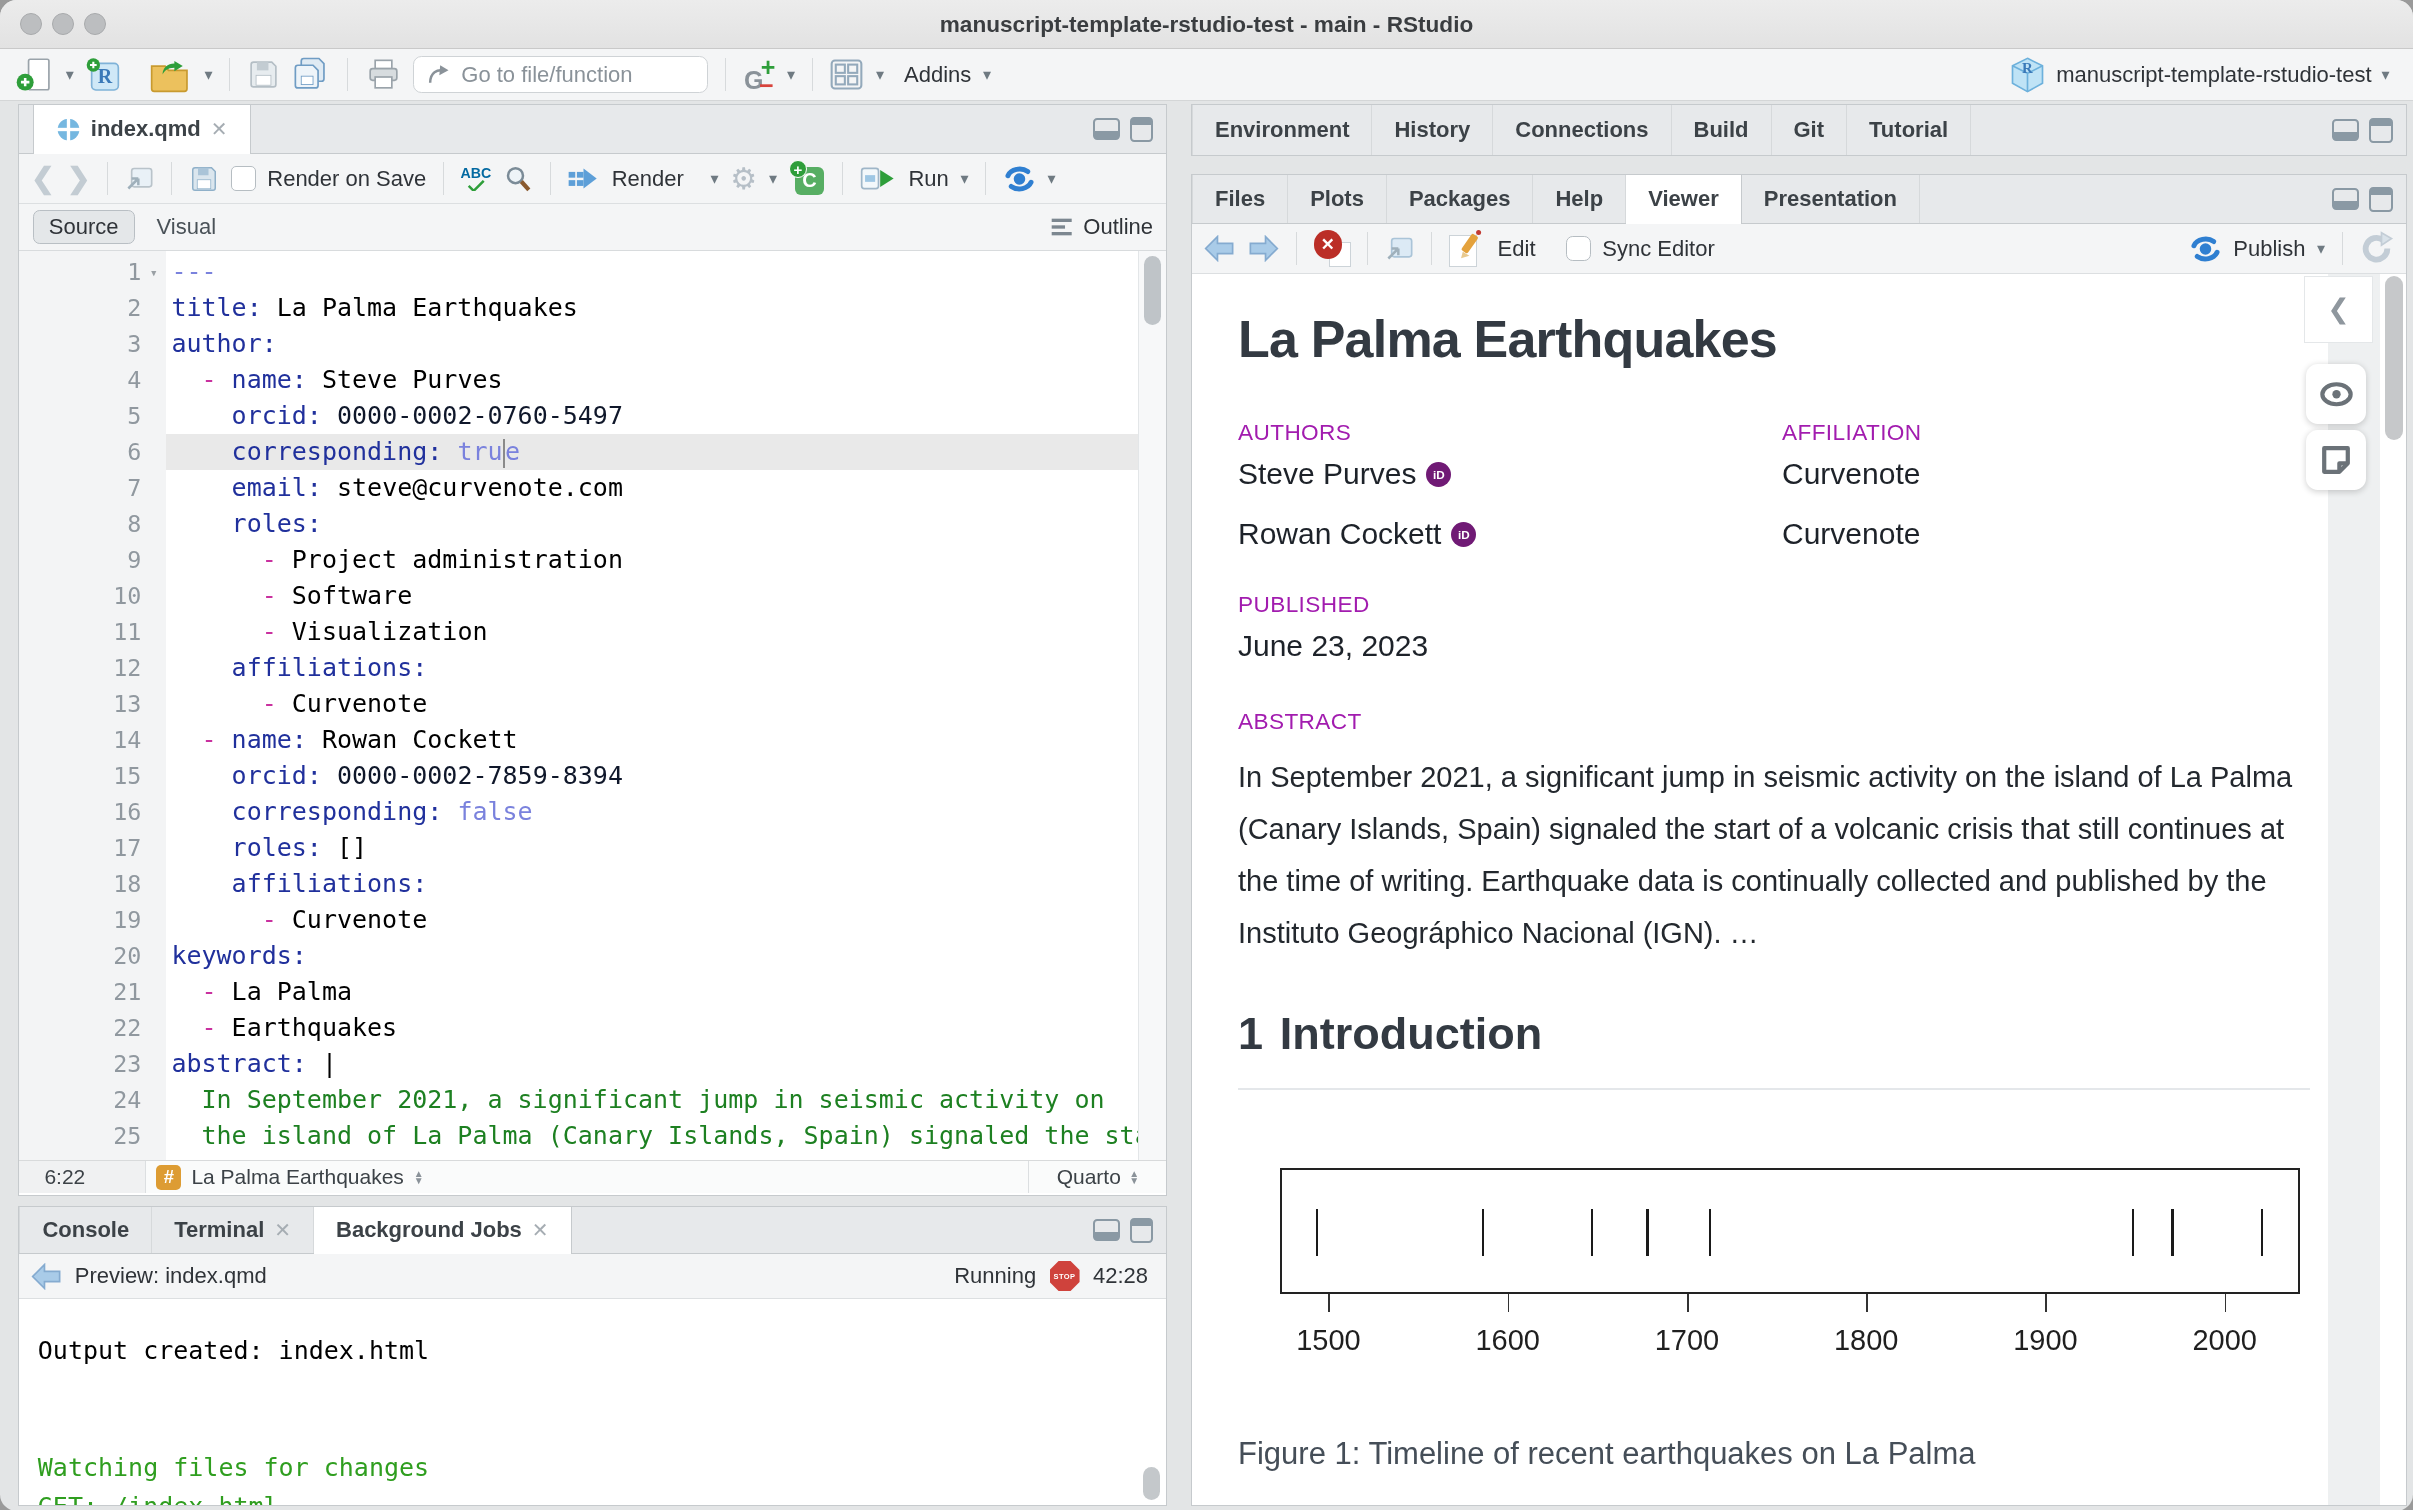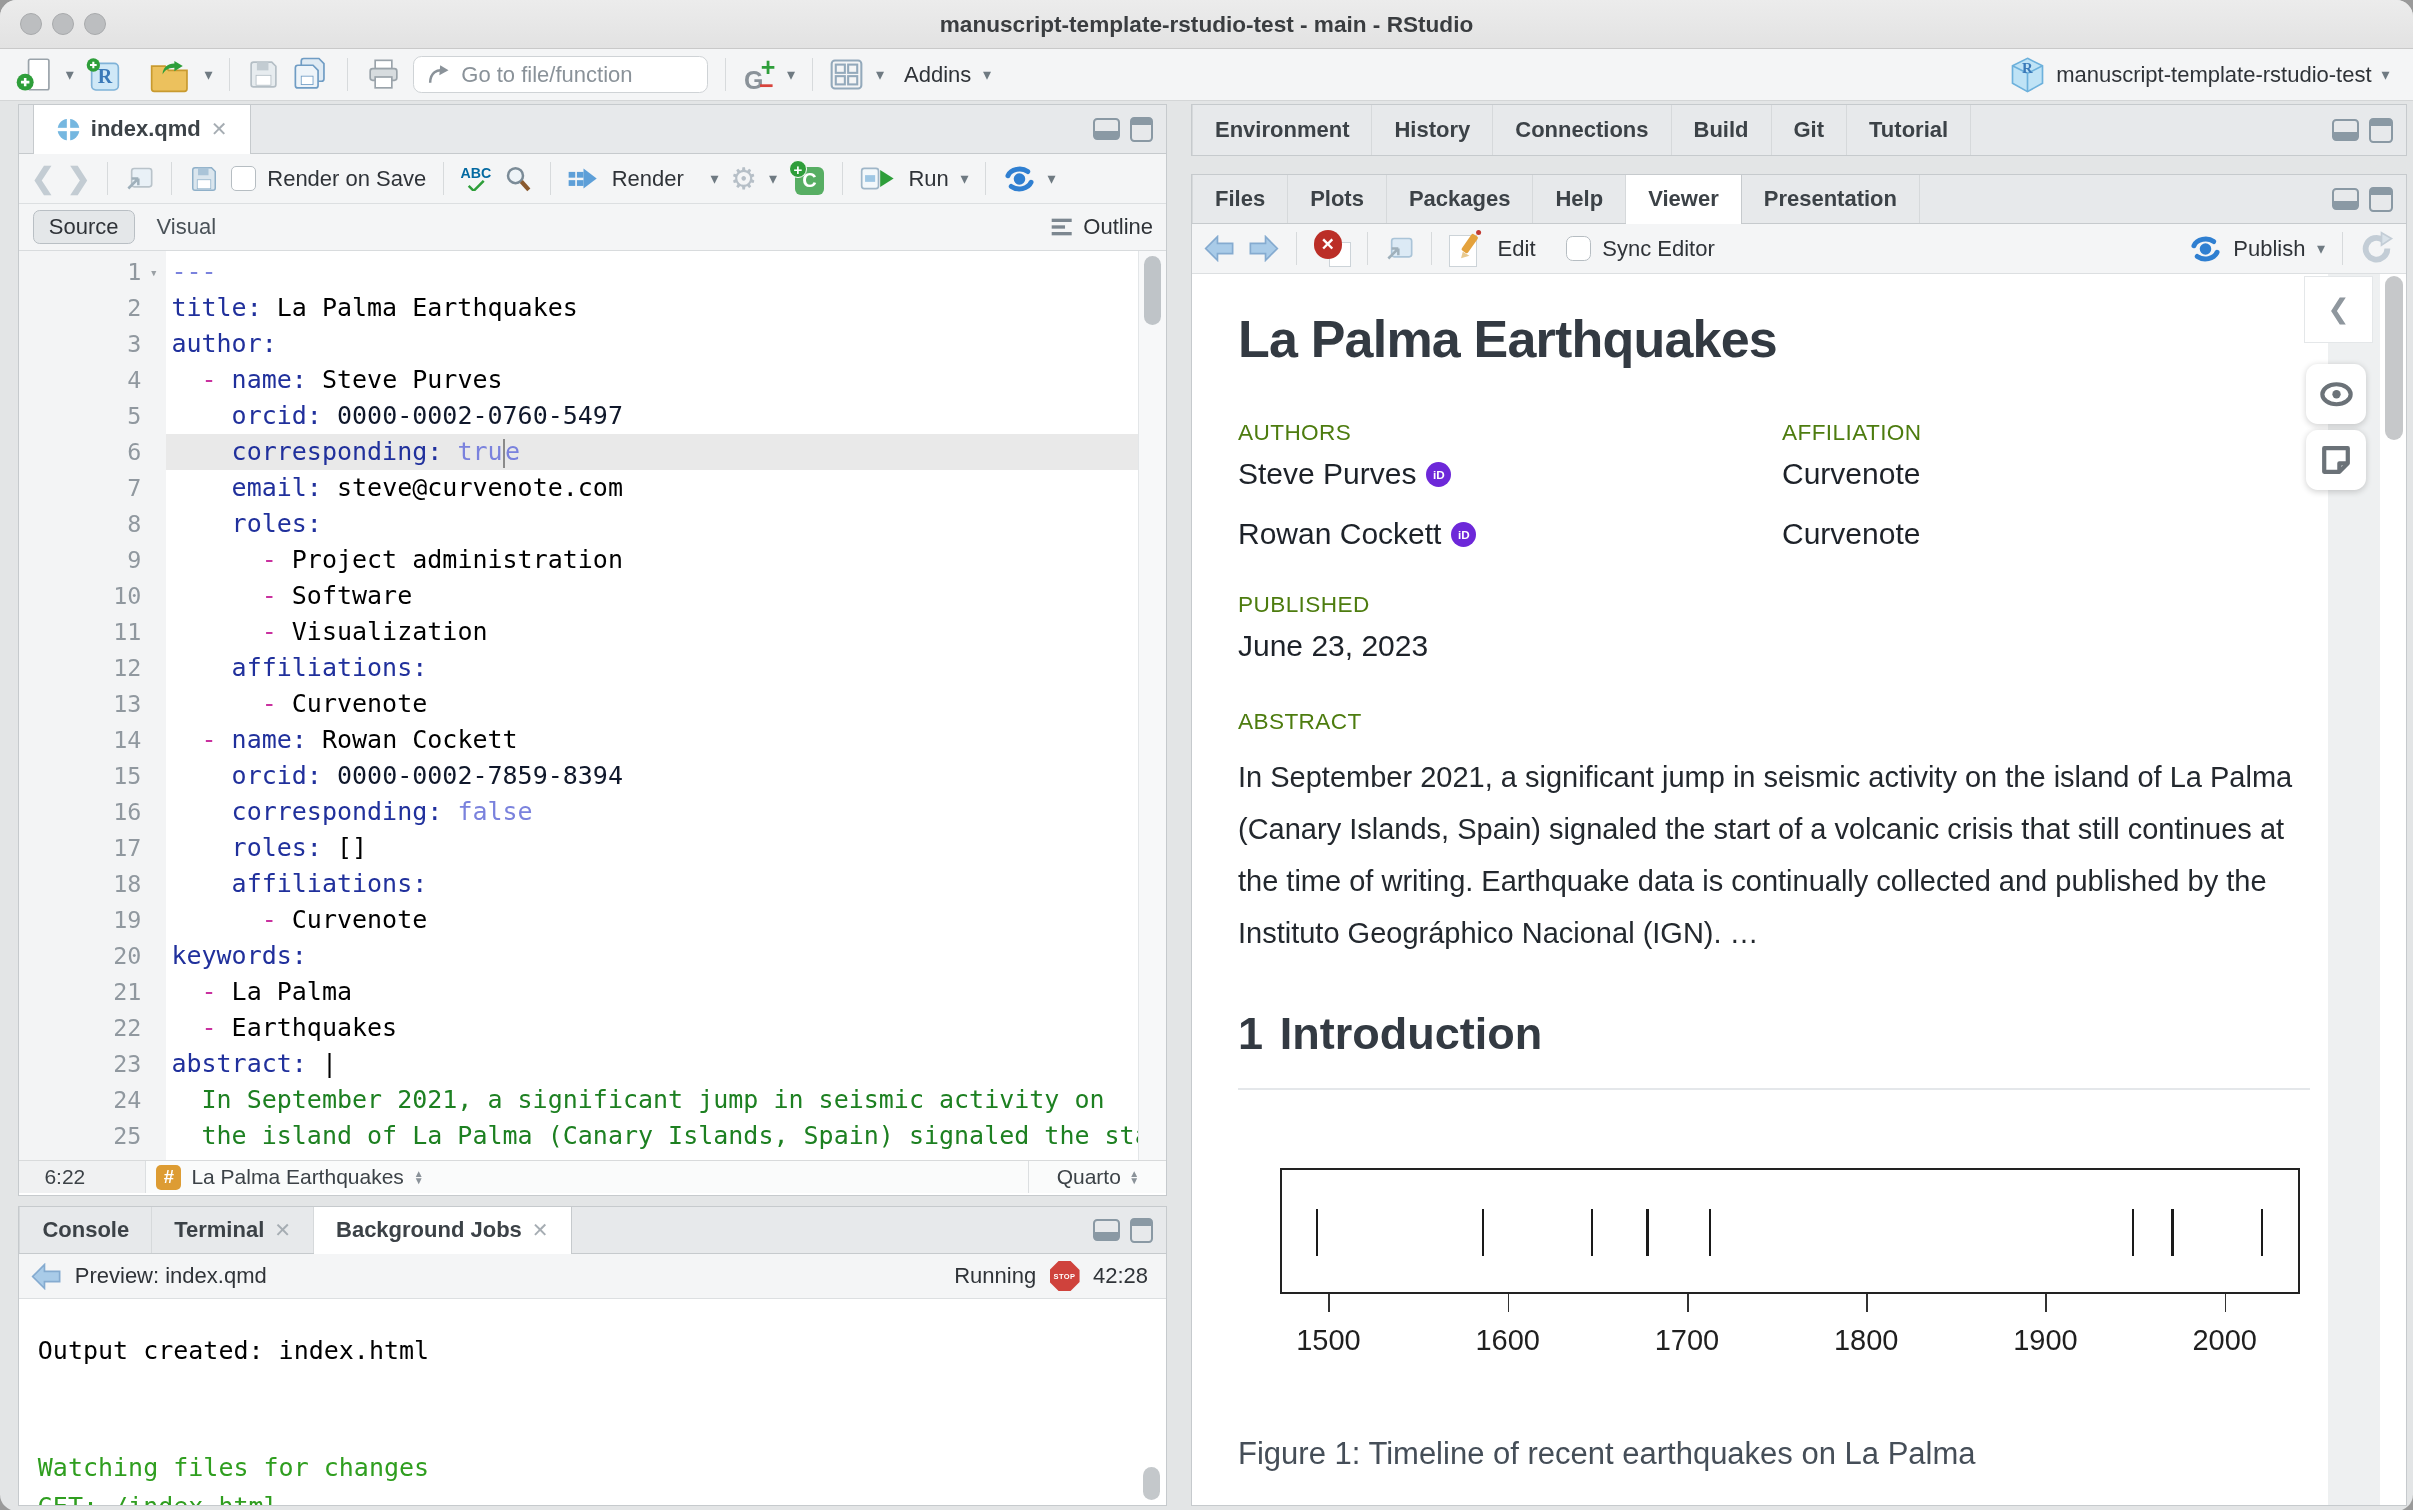--- a/index.html
+++ b/index.html
@@ -95,23 +95,23 @@
   .viewer-body { position:relative; background:#fff; height:1231px; overflow:hidden; }
   .rail { position:absolute; left:1136px; width:52px; top:0; bottom:0; background:#eef0f1; }
   .chev-btn { position:absolute; left:1112px; top:1.7px; width:69px; height:67px; background:#fff;
     border:0.8px solid #e4e7e9; display:flex; align-items:center; justify-content:center;
     color:#8f979e; font-size:27px; }
   .side-btn { position:absolute; left:1114px; width:60px; height:60px; background:#fff; border-radius:11.7px;
     box-shadow:0 1.7px 6.7px rgba(0,0,0,.18); display:flex; align-items:center; justify-content:center; }
   .vthumb { position:absolute; left:1193px; top:1.7px; width:18.4px; height:164px; border-radius:9.2px; background:#c6c8ca; }
   .doc { position:absolute; left:46px; top:0; width:1072px; height:100%; }
   .doc-h1 { position:absolute; top:35px; font-size:52px; font-weight:bold; letter-spacing:-0.8px; color:#333a42; }
-  .metalabel { font-size:22.6px; color:#4d7c0f; letter-spacing:0.4px; }
+  .metalabel { font-size:22.6px; color:#a21caf; letter-spacing:0.4px; }
   .metaval { font-size:30px; color:#1d2229; display:flex; align-items:center; gap:10px; }
-  .orcid { width:25px; height:25px; border-radius:50%; background:#6d28d9; color:#fff; font-size:11.7px;
+  .orcid { width:25px; height:25px; border-radius:50%; background:#701a75; color:#fff; font-size:11.7px;
     font-weight:bold; display:inline-flex; align-items:center; justify-content:center; }
   .doc-abs { position:absolute; top:477px; width:1072px; font-size:29px; line-height:52px; color:#23282e; }
   .doc-h2 { position:absolute; top:734px; font-size:45px; font-weight:bold; color:#333a42; display:flex; gap:16.7px; }
   .doc-hr { position:absolute; top:814px; width:1072px; height:1.7px; background:#e4e7ea; }
   .figbox { position:absolute; left:42px; top:894px; width:1020px; height:126px; border:2.5px solid #222; }
   .rug-tick { position:absolute; top:39px; width:2.5px; height:47px; background:#1a1a1a; }
   .figaxis { position:absolute; left:42px; top:1020px; width:1020px; height:20px; }
   .ax-tick { position:absolute; top:0; width:1.7px; height:18.4px; background:#333; }
   .figlabels { position:absolute; left:42px; top:1050px; width:1020px; height:37px; }
   .ax-label { position:absolute; transform:translateX(-50%); font-size:29px; color:#1f1f1f; }

